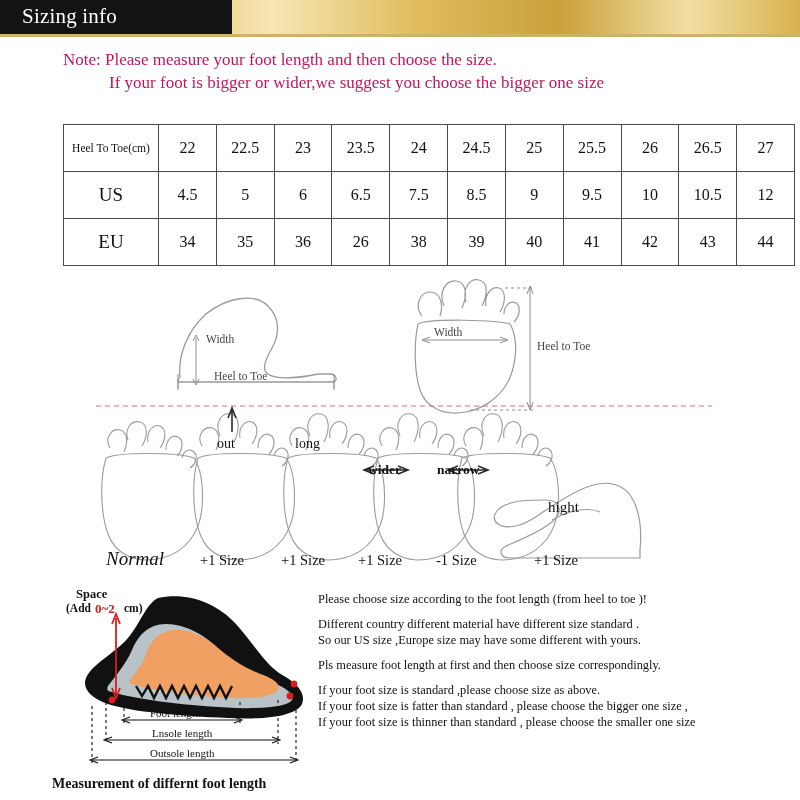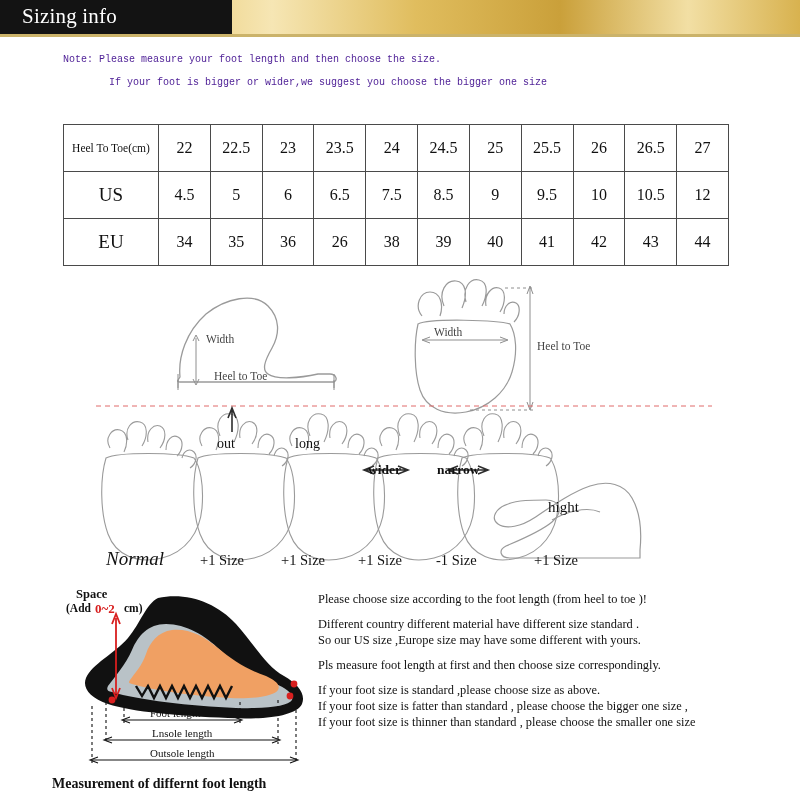--- a/index.html
+++ b/index.html
@@ -55,32 +55,32 @@
     height: 3px;
     background: #cbb36a;
   }
 
   
   .note {
     position: absolute;
     left: 63px;
     top: 48px;
     width: 686px;
-    color: #4c1d95;
-    font-size: 10px;
+    color: #be185d;
+    font-size: 17px;
     line-height: 23px;
-    font-family: Liberation Mono, monospace;
+    font-family: Liberation Serif, serif;
   }
   .note .l2 { padding-left: 46px; display: block; }
 
   table.size {
     position: absolute;
     left: 63px;
     top: 124px;
-    width: 666px;
+    width: 732px;
     border-collapse: collapse;
     table-layout: fixed;
   }
   table.size td {
     border: 1px solid #4a4a4a;
     text-align: center;
     height: 44px;
     font-size: 16px;
     color: #111;
     font-family: "Liberation Serif", serif;

